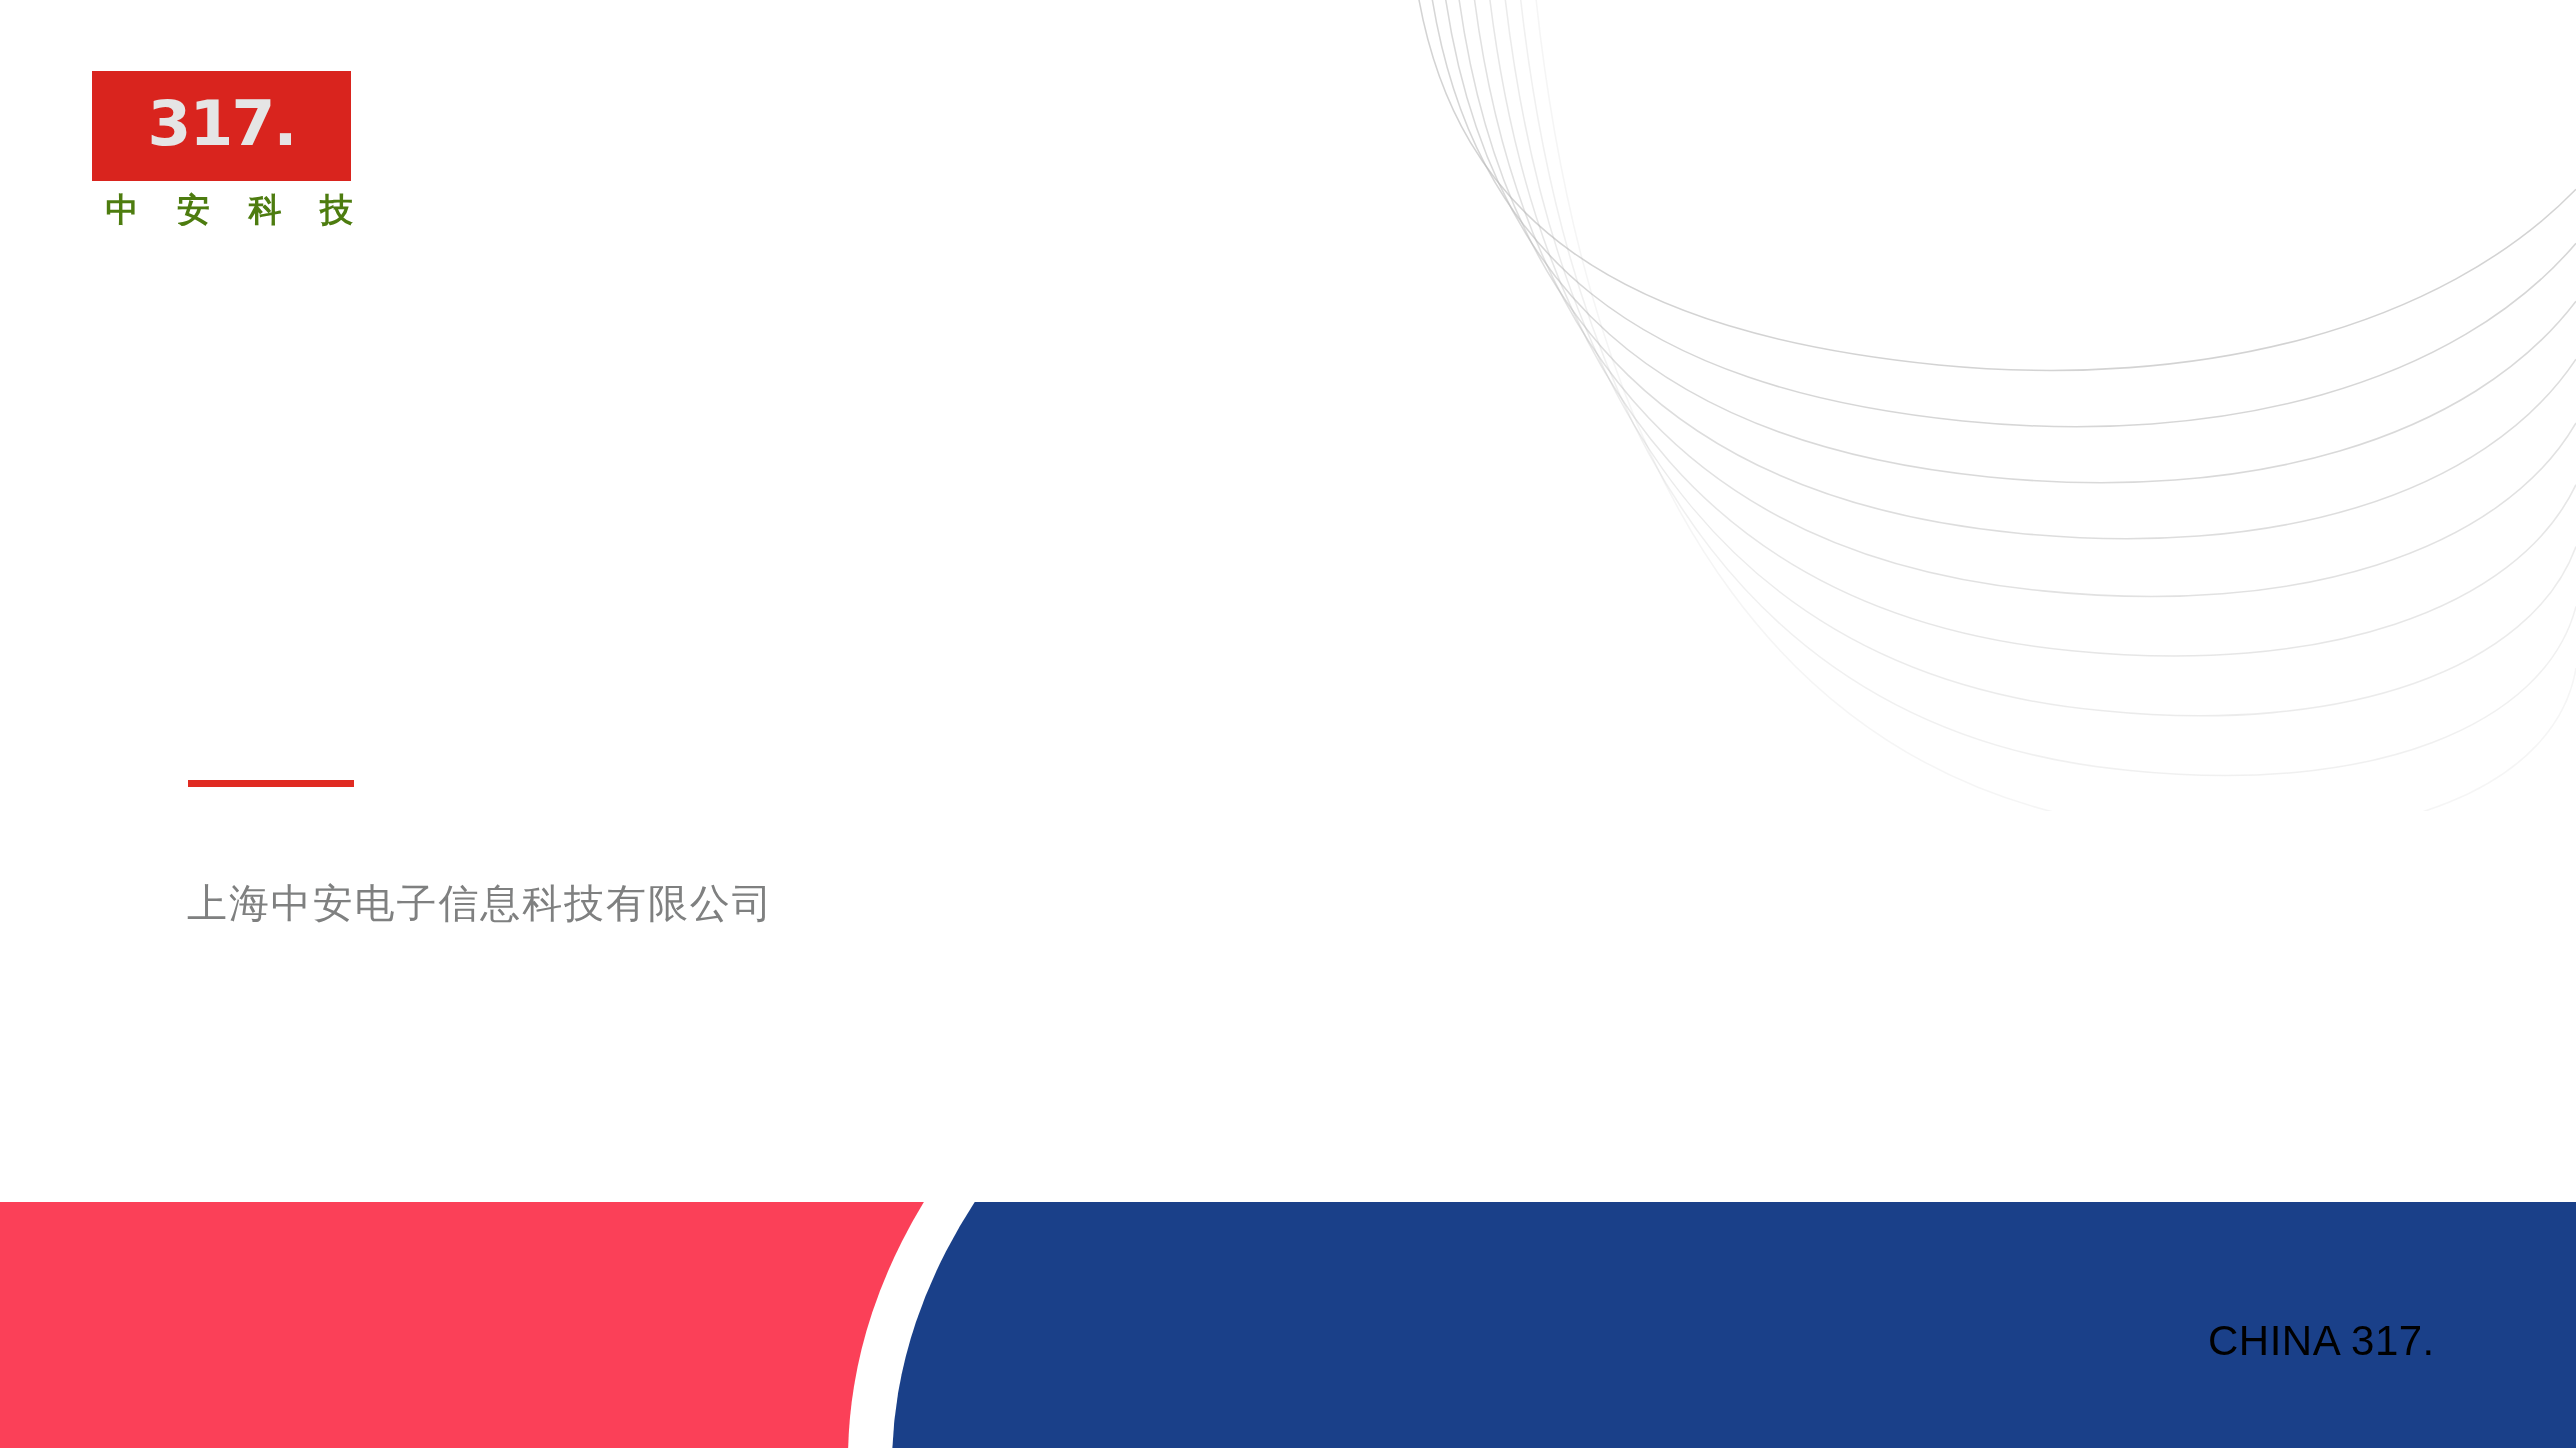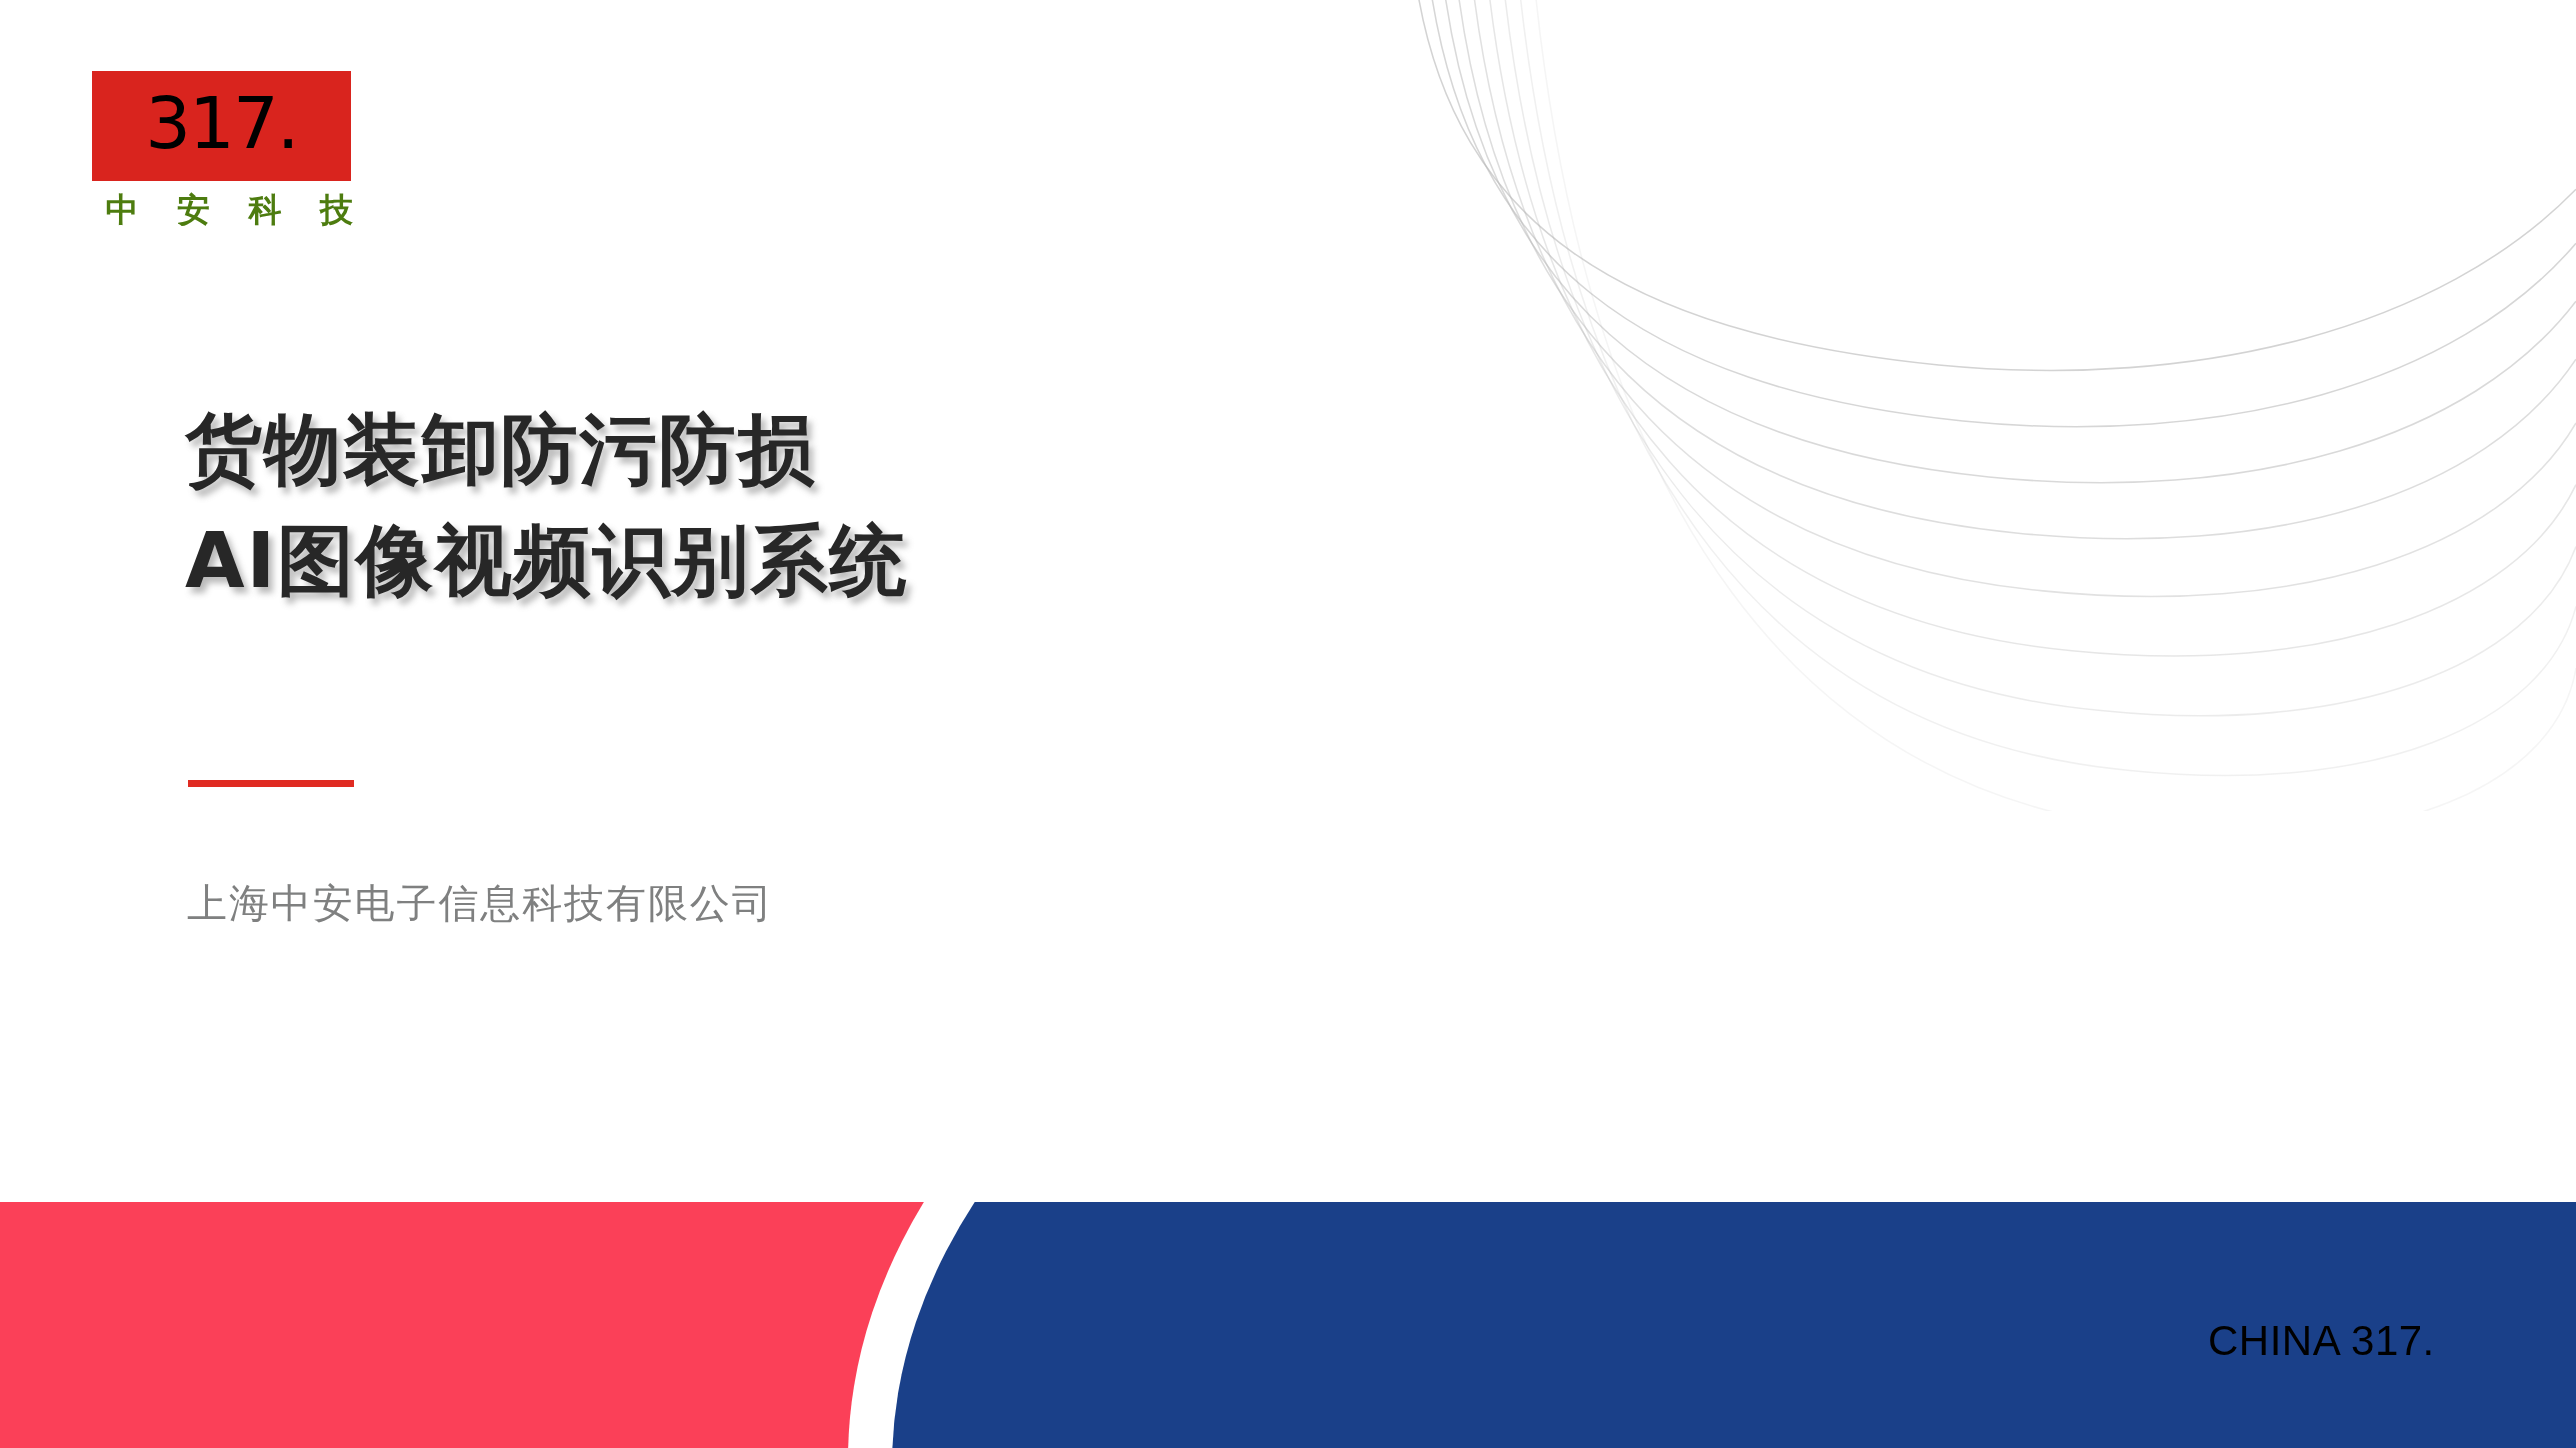--- a/index.html
+++ b/index.html
@@ -39,24 +39,24 @@
   #logo-mark {
     width: 259px;
     height: 110px;
     background: #D9241E;
     display: flex;
     align-items: center;
     justify-content: center;
     box-sizing: border-box;
   }
   #logo-mark-text {
-    color: #000000;
+    color: #e5e5e5;
     font-family: "DejaVu Sans", sans-serif;
-    font-weight: 400;
-    font-size: 72px;
+    font-weight: 700;
+    font-size: 63px;
     line-height: 1;
     letter-spacing: -1.9px;
     transform: translateY(-2.9px);
     white-space: nowrap;
   }
   #logo-sub {
     margin-top: 11.6px;
     width: 259px;
     text-align: center;
     color: #4d7c0f;
@@ -175,24 +175,20 @@
     </g>
   </svg>
 
   <div id="logo-block">
     <div id="logo-mark">
       <span id="logo-mark-text">317.</span>
     </div>
     <div id="logo-sub">中 安 科 技</div>
   </div>
 
-  <div id="title-block">
-    <div class="title-line">货物装卸防污防损</div>
-    <div class="title-line">AI图像视频识别系统</div>
-  </div>
 
   <div id="divider"></div>
 
   <div id="subtitle">上海中安电子信息科技有限公司</div>
 
   <div id="banner">
     <div id="banner-red"></div>
     <div id="banner-white-sweep"></div>
     <div id="banner-blue-sweep"></div>
   </div>

